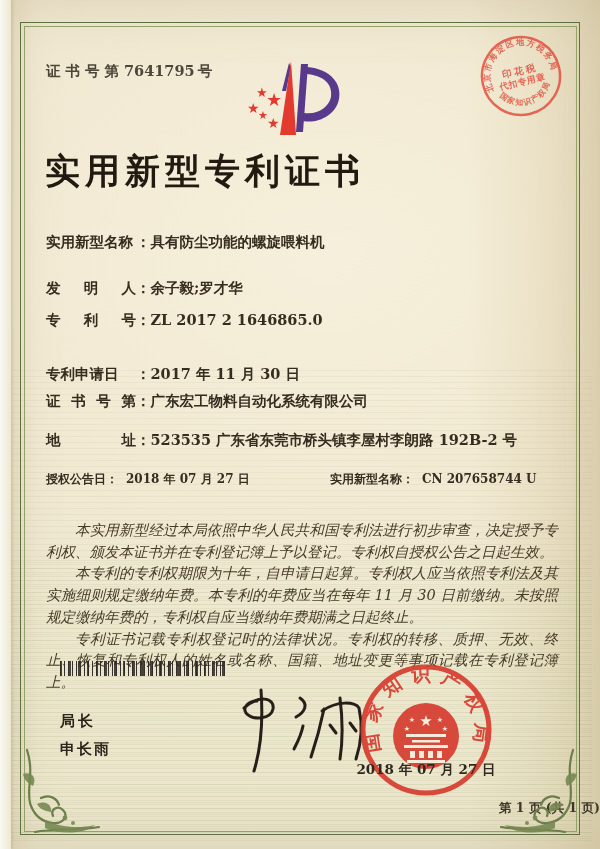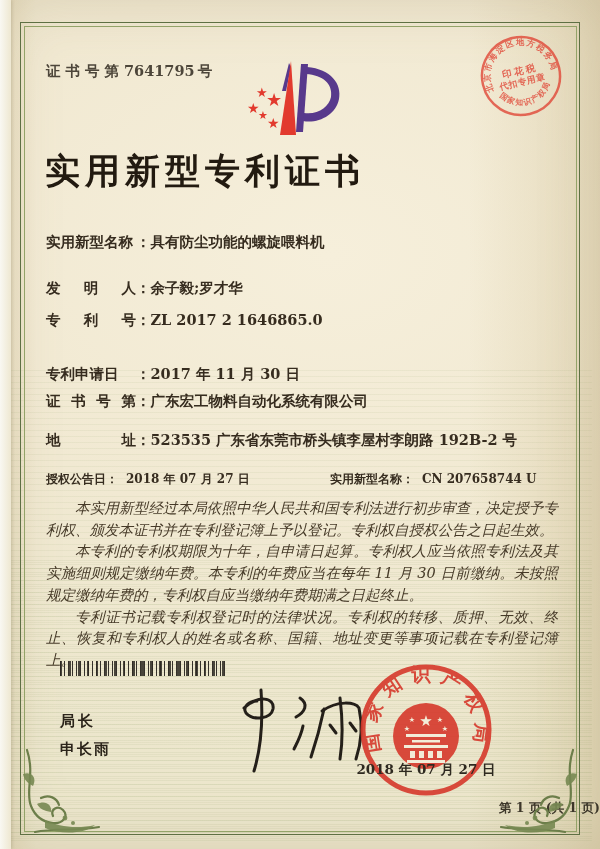--- a/index.html
+++ b/index.html
@@ -30,21 +30,21 @@
   .logo{position:absolute;left:245px;top:58px;}
   .field-row{position:absolute;left:46px;font-size:14.5px;color:#362c1f;font-weight:600;white-space:nowrap;}
   .field-row .lbl{display:inline-block;width:90px;vertical-align:top;}
   .field-row .lbl.spread{text-align:justify;text-align-last:justify;}
   .field-row .colon{display:inline-block;}
   .field-row .val{margin-left:0;}
   .r0{top:233px}.r1{top:279px}.r2{top:311px}.r3{top:365px}.r4{top:392px}.r5{top:431px}
   .grant-row{position:absolute;left:46px;top:471px;width:520px;font-size:12px;color:#362c1f;font-weight:600;white-space:nowrap;}
   .grant-row .pair2{position:absolute;left:284px;top:0;}
   .grant-row .val{margin-left:8px;}
-  .paras{position:absolute;left:46px;top:498px;width:512px;
+  .paras{position:absolute;left:46px;top:520px;width:512px;
     font-size:14.5px;line-height:21.7px;color:#463a28;font-style:italic;text-align:justify;}
   .paras p{margin:0;text-indent:2em;}
   .barcode{position:absolute;left:60px;top:661px;width:167px;height:15px;
     background:
       repeating-linear-gradient(90deg, rgba(44,40,34,.95) 0 1.5px, rgba(44,40,34,0) 1.5px 4px),
       repeating-linear-gradient(90deg, rgba(44,40,34,.85) 0 2.5px, rgba(44,40,34,0) 2.5px 9px);}
   .director-label{position:absolute;left:60px;top:712px;font-size:15px;color:#2c251b;letter-spacing:3px;font-weight:600;}
   .director-name{position:absolute;left:60px;top:740px;font-size:15px;color:#2c251b;letter-spacing:2px;font-weight:600;}
   .signature{position:absolute;left:208px;top:678px;}
   .seal{position:absolute;left:356px;top:660px;opacity:.9;}

